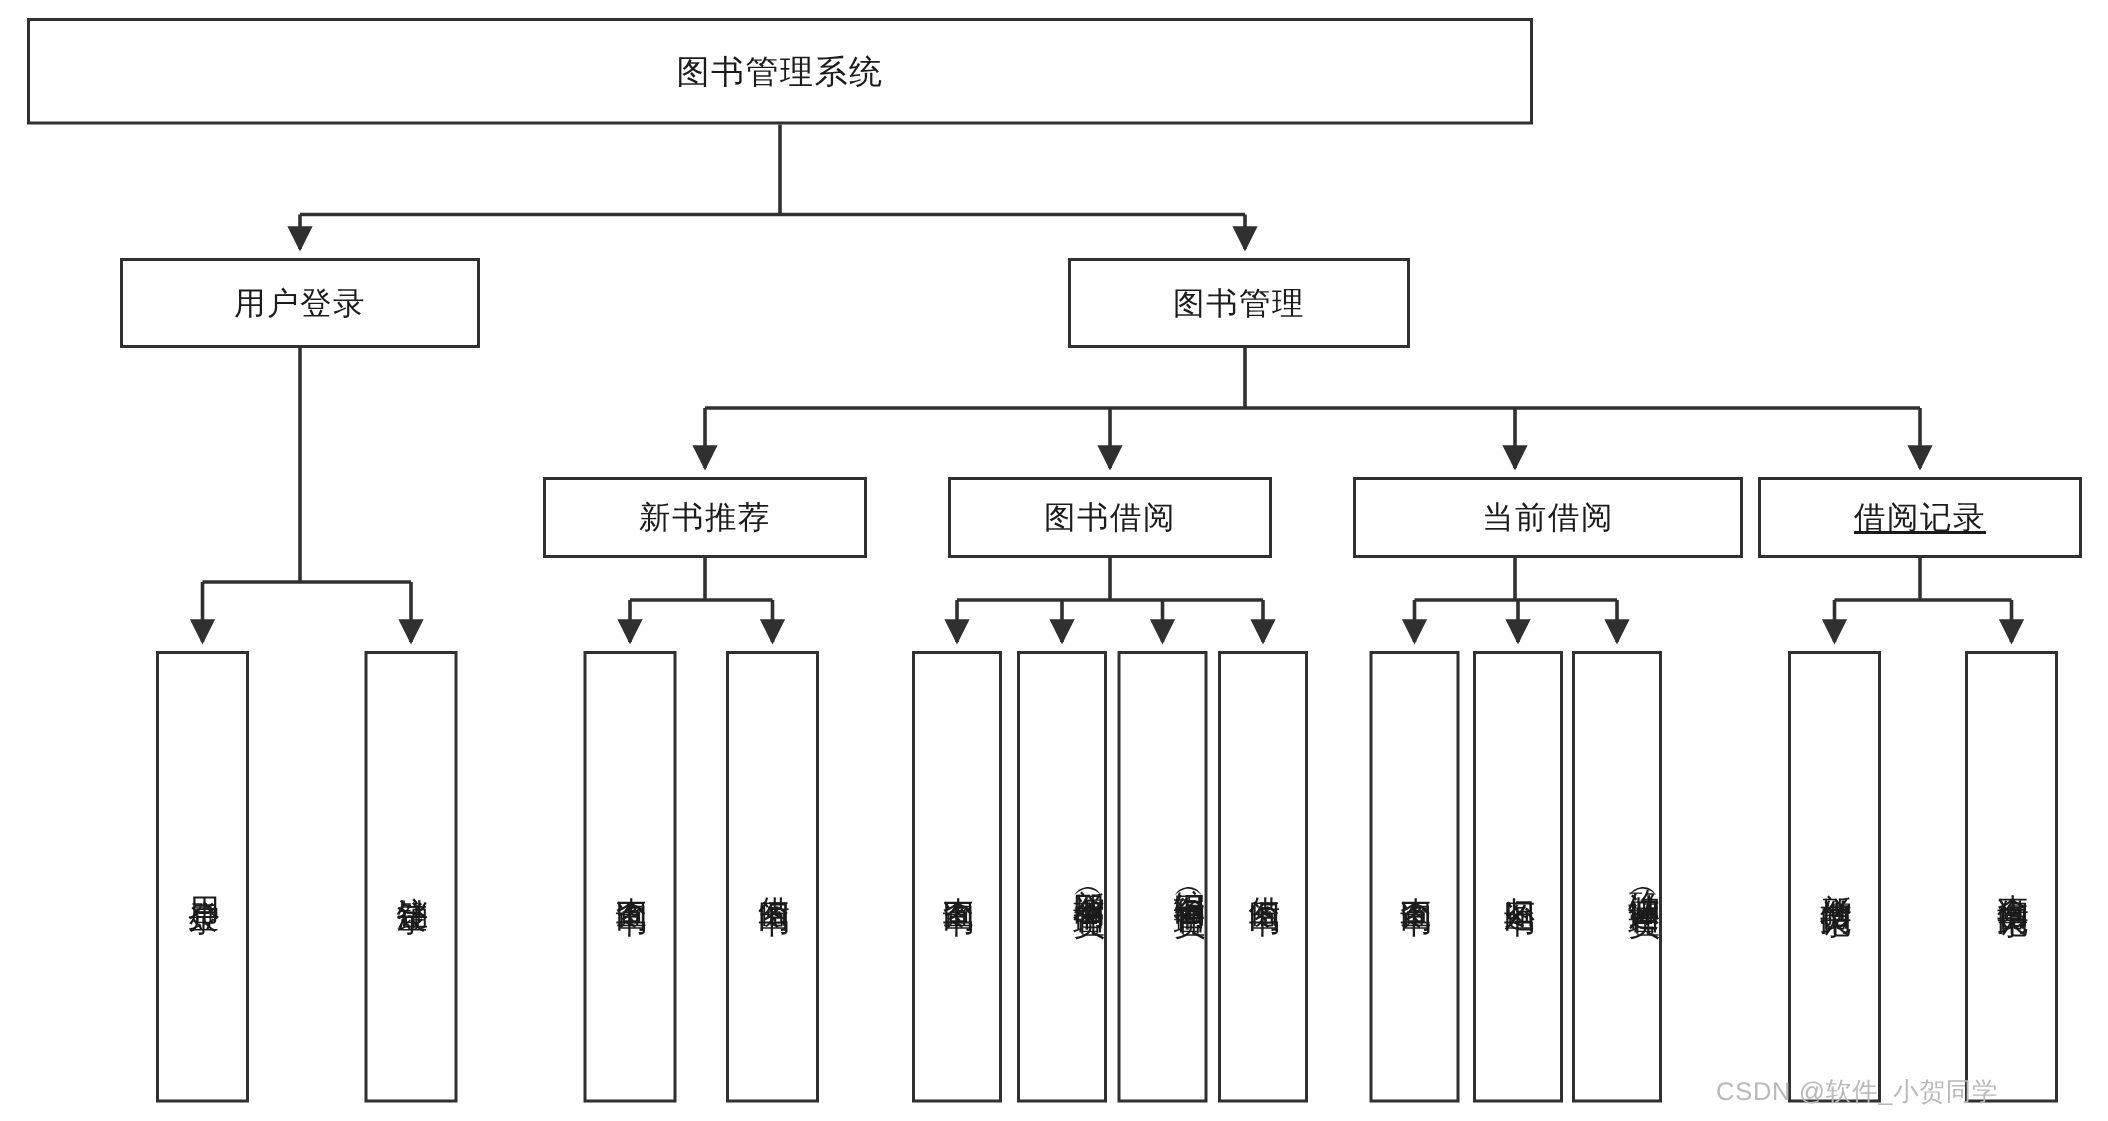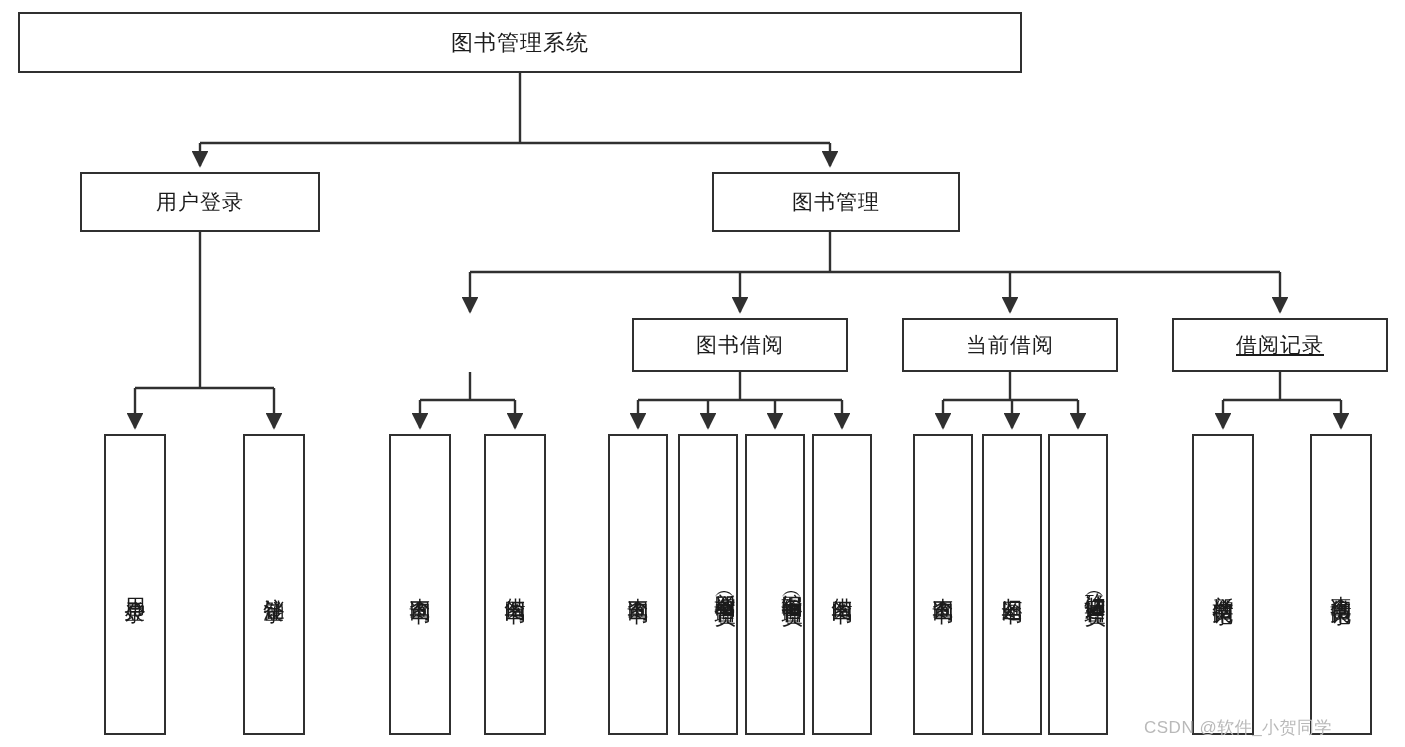--- a/index.html
+++ b/index.html
@@ -115,35 +115,38 @@
       <path d="M 1012 400 L 1012 428" marker-end="url(#arrow)"></path>
       <path d="M 1078 400 L 1078 428" marker-end="url(#arrow)"></path>
 
       <path d="M 1280 372 L 1280 400"></path>
       <path d="M 1223 400 L 1341 400"></path>
       <path d="M 1223 400 L 1223 428" marker-end="url(#arrow)"></path>
       <path d="M 1341 400 L 1341 428" marker-end="url(#arrow)"></path>
     </g>
   </svg>
 
-  <div class="node h root" style="left:18px; top:12px; width:1004px; height:61px;">
+  <div class="node h root" style="left:18px; top:12px; width:1004px; height:71px;">
     <span class="label">图书管理系统</span>
   </div>
 
   <div class="node h" style="left:80px; top:172px; width:240px; height:60px;">
     <span class="label">用户登录</span>
   </div>
-  <div class="node h" style="left:712px; top:172px; width:248px; height:60px;">
+  <div class="node h" style="left:712px; top:172px; width:228px; height:60px;">
     <span class="label">图书管理</span>
   </div>
 
+  <div class="node h" style="left:362px; top:318px; width:216px; height:54px;">
+    <span class="label">新书推荐</span>
+  </div>
   <div class="node h" style="left:632px; top:318px; width:216px; height:54px;">
     <span class="label">图书借阅</span>
   </div>
-  <div class="node h" style="left:902px; top:318px; width:216px; height:54px;">
+  <div class="node h" style="left:902px; top:318px; width:260px; height:54px;">
     <span class="label">当前借阅</span>
   </div>
   <div class="node h" style="left:1172px; top:318px; width:216px; height:54px;text-decoration:underline;">
     <span class="label">借阅记录</span>
   </div>
 
   <div class="node v mid" style="left:104px; top:434px; width:62px; height:301px;">
     <span class="label">用户登录</span>
   </div>
   <div class="node v mid" style="left:243px; top:434px; width:62px; height:301px;">

